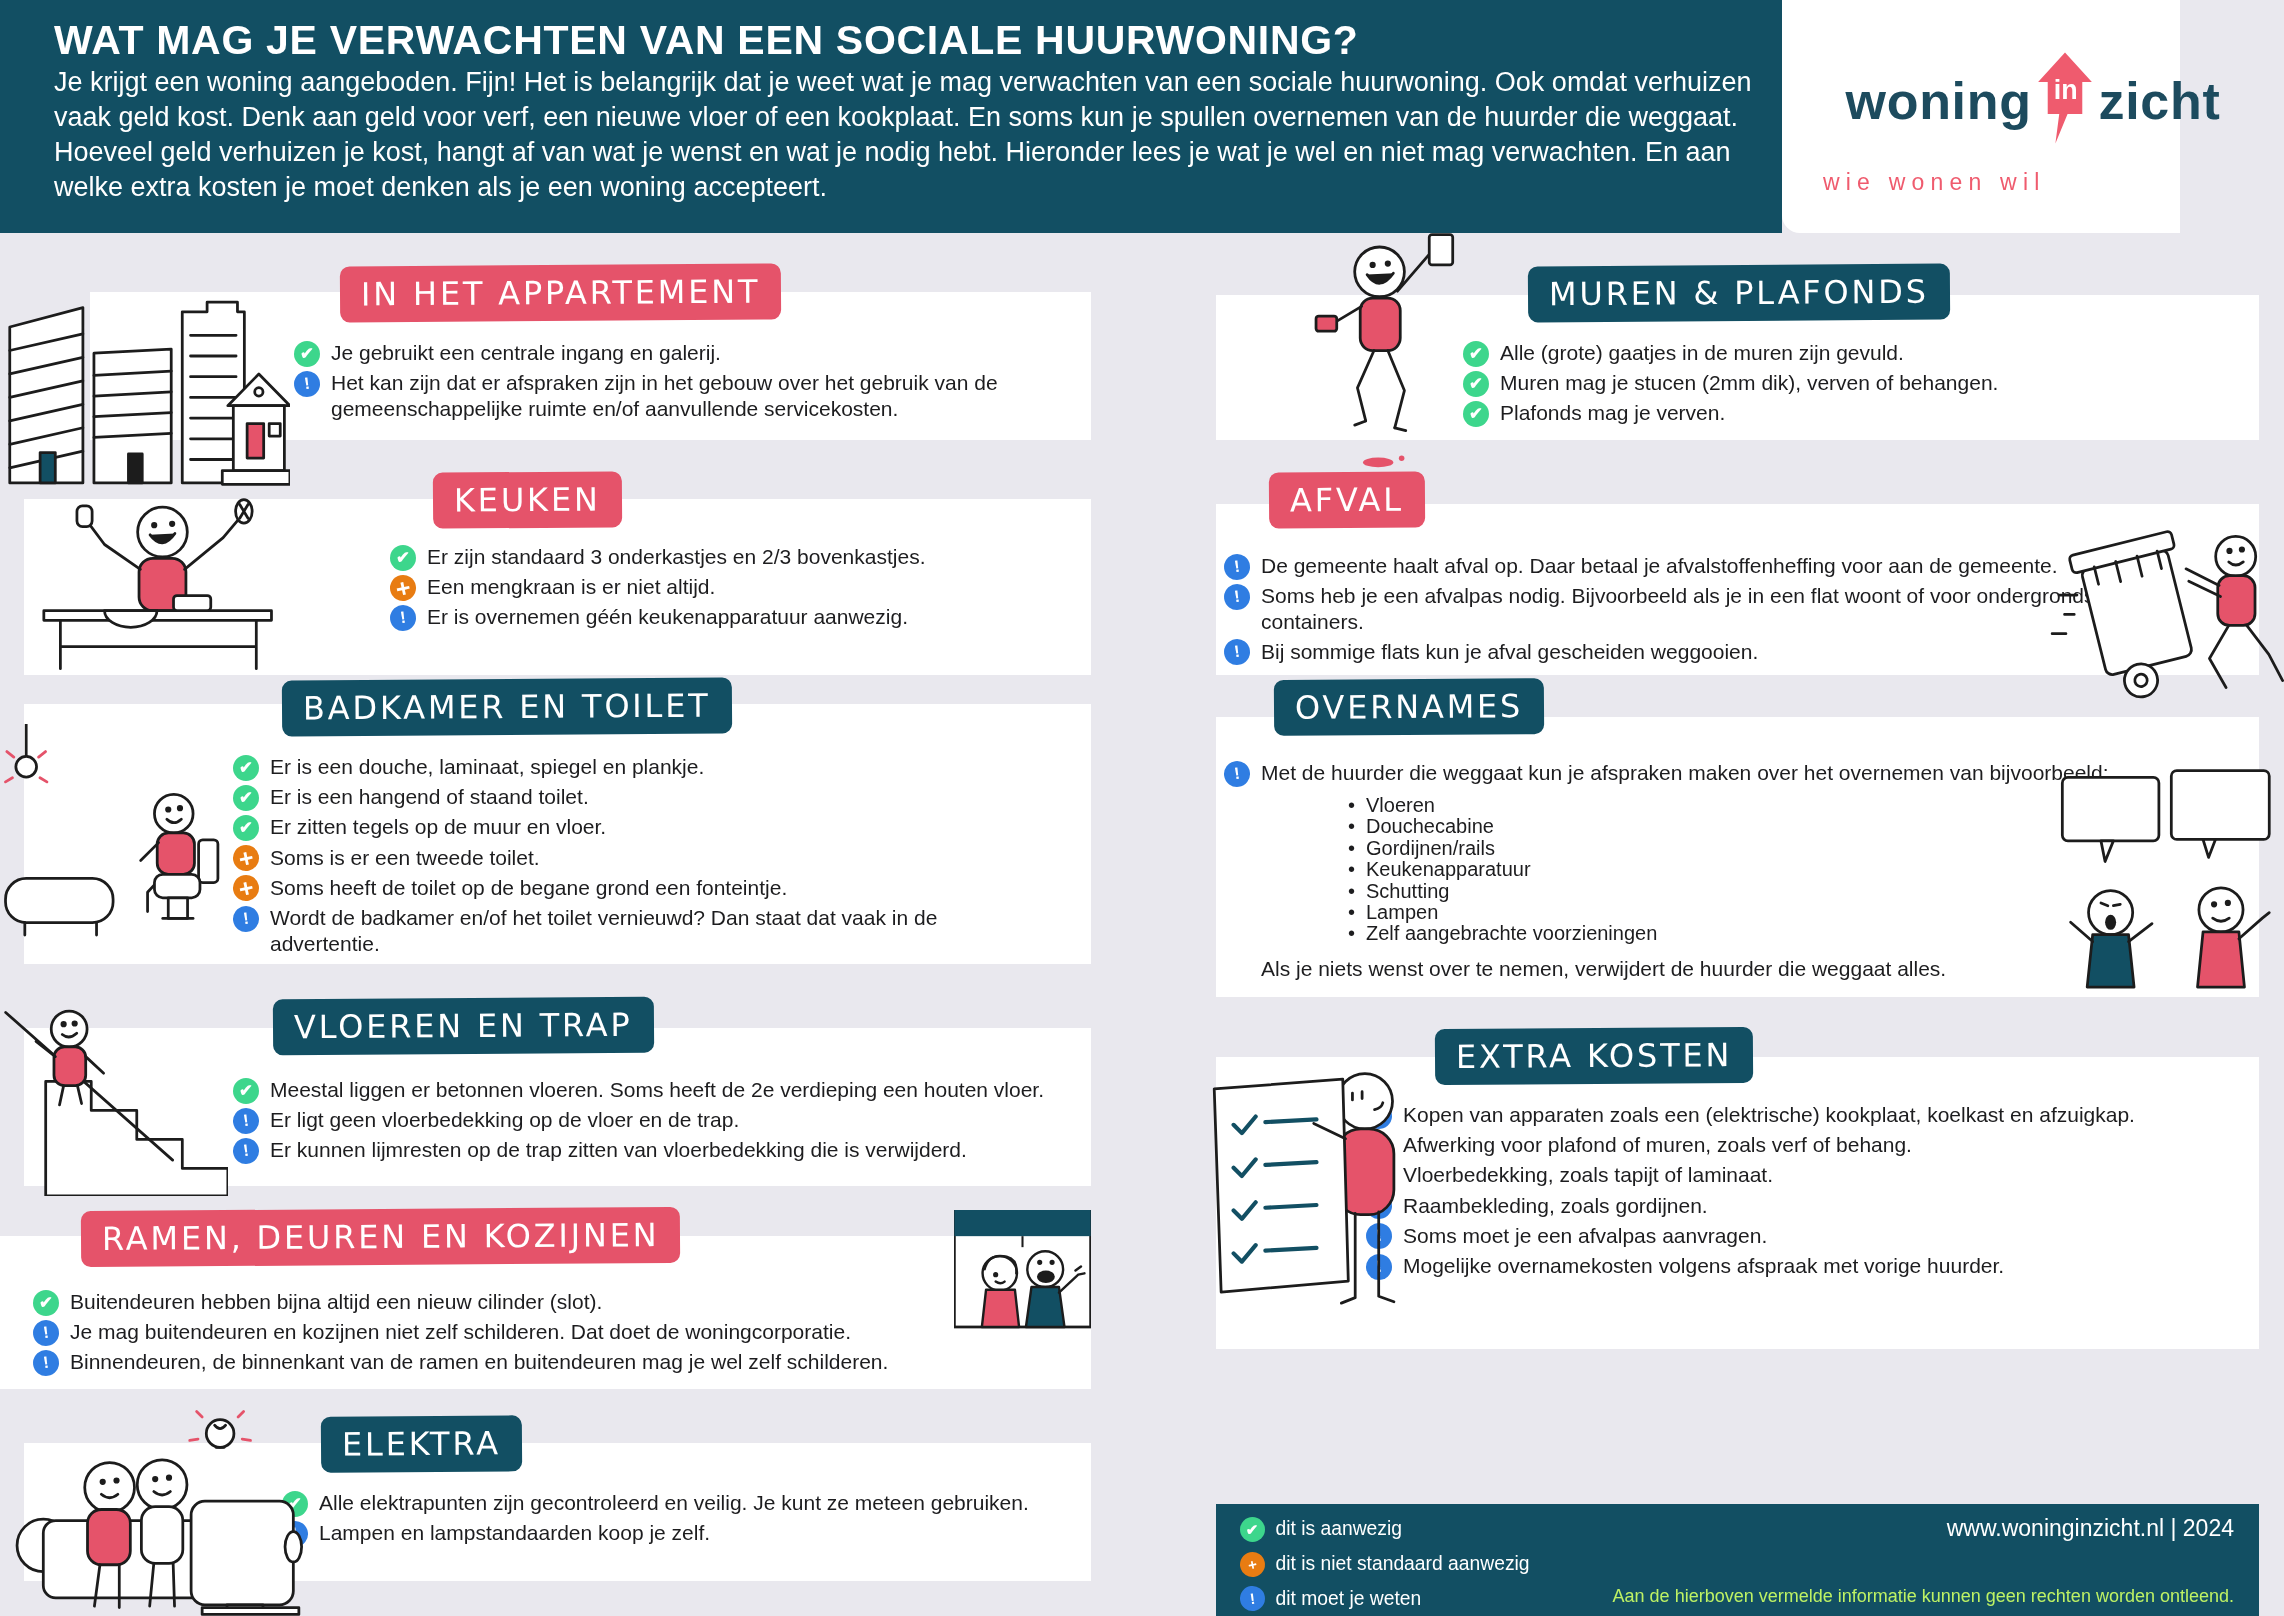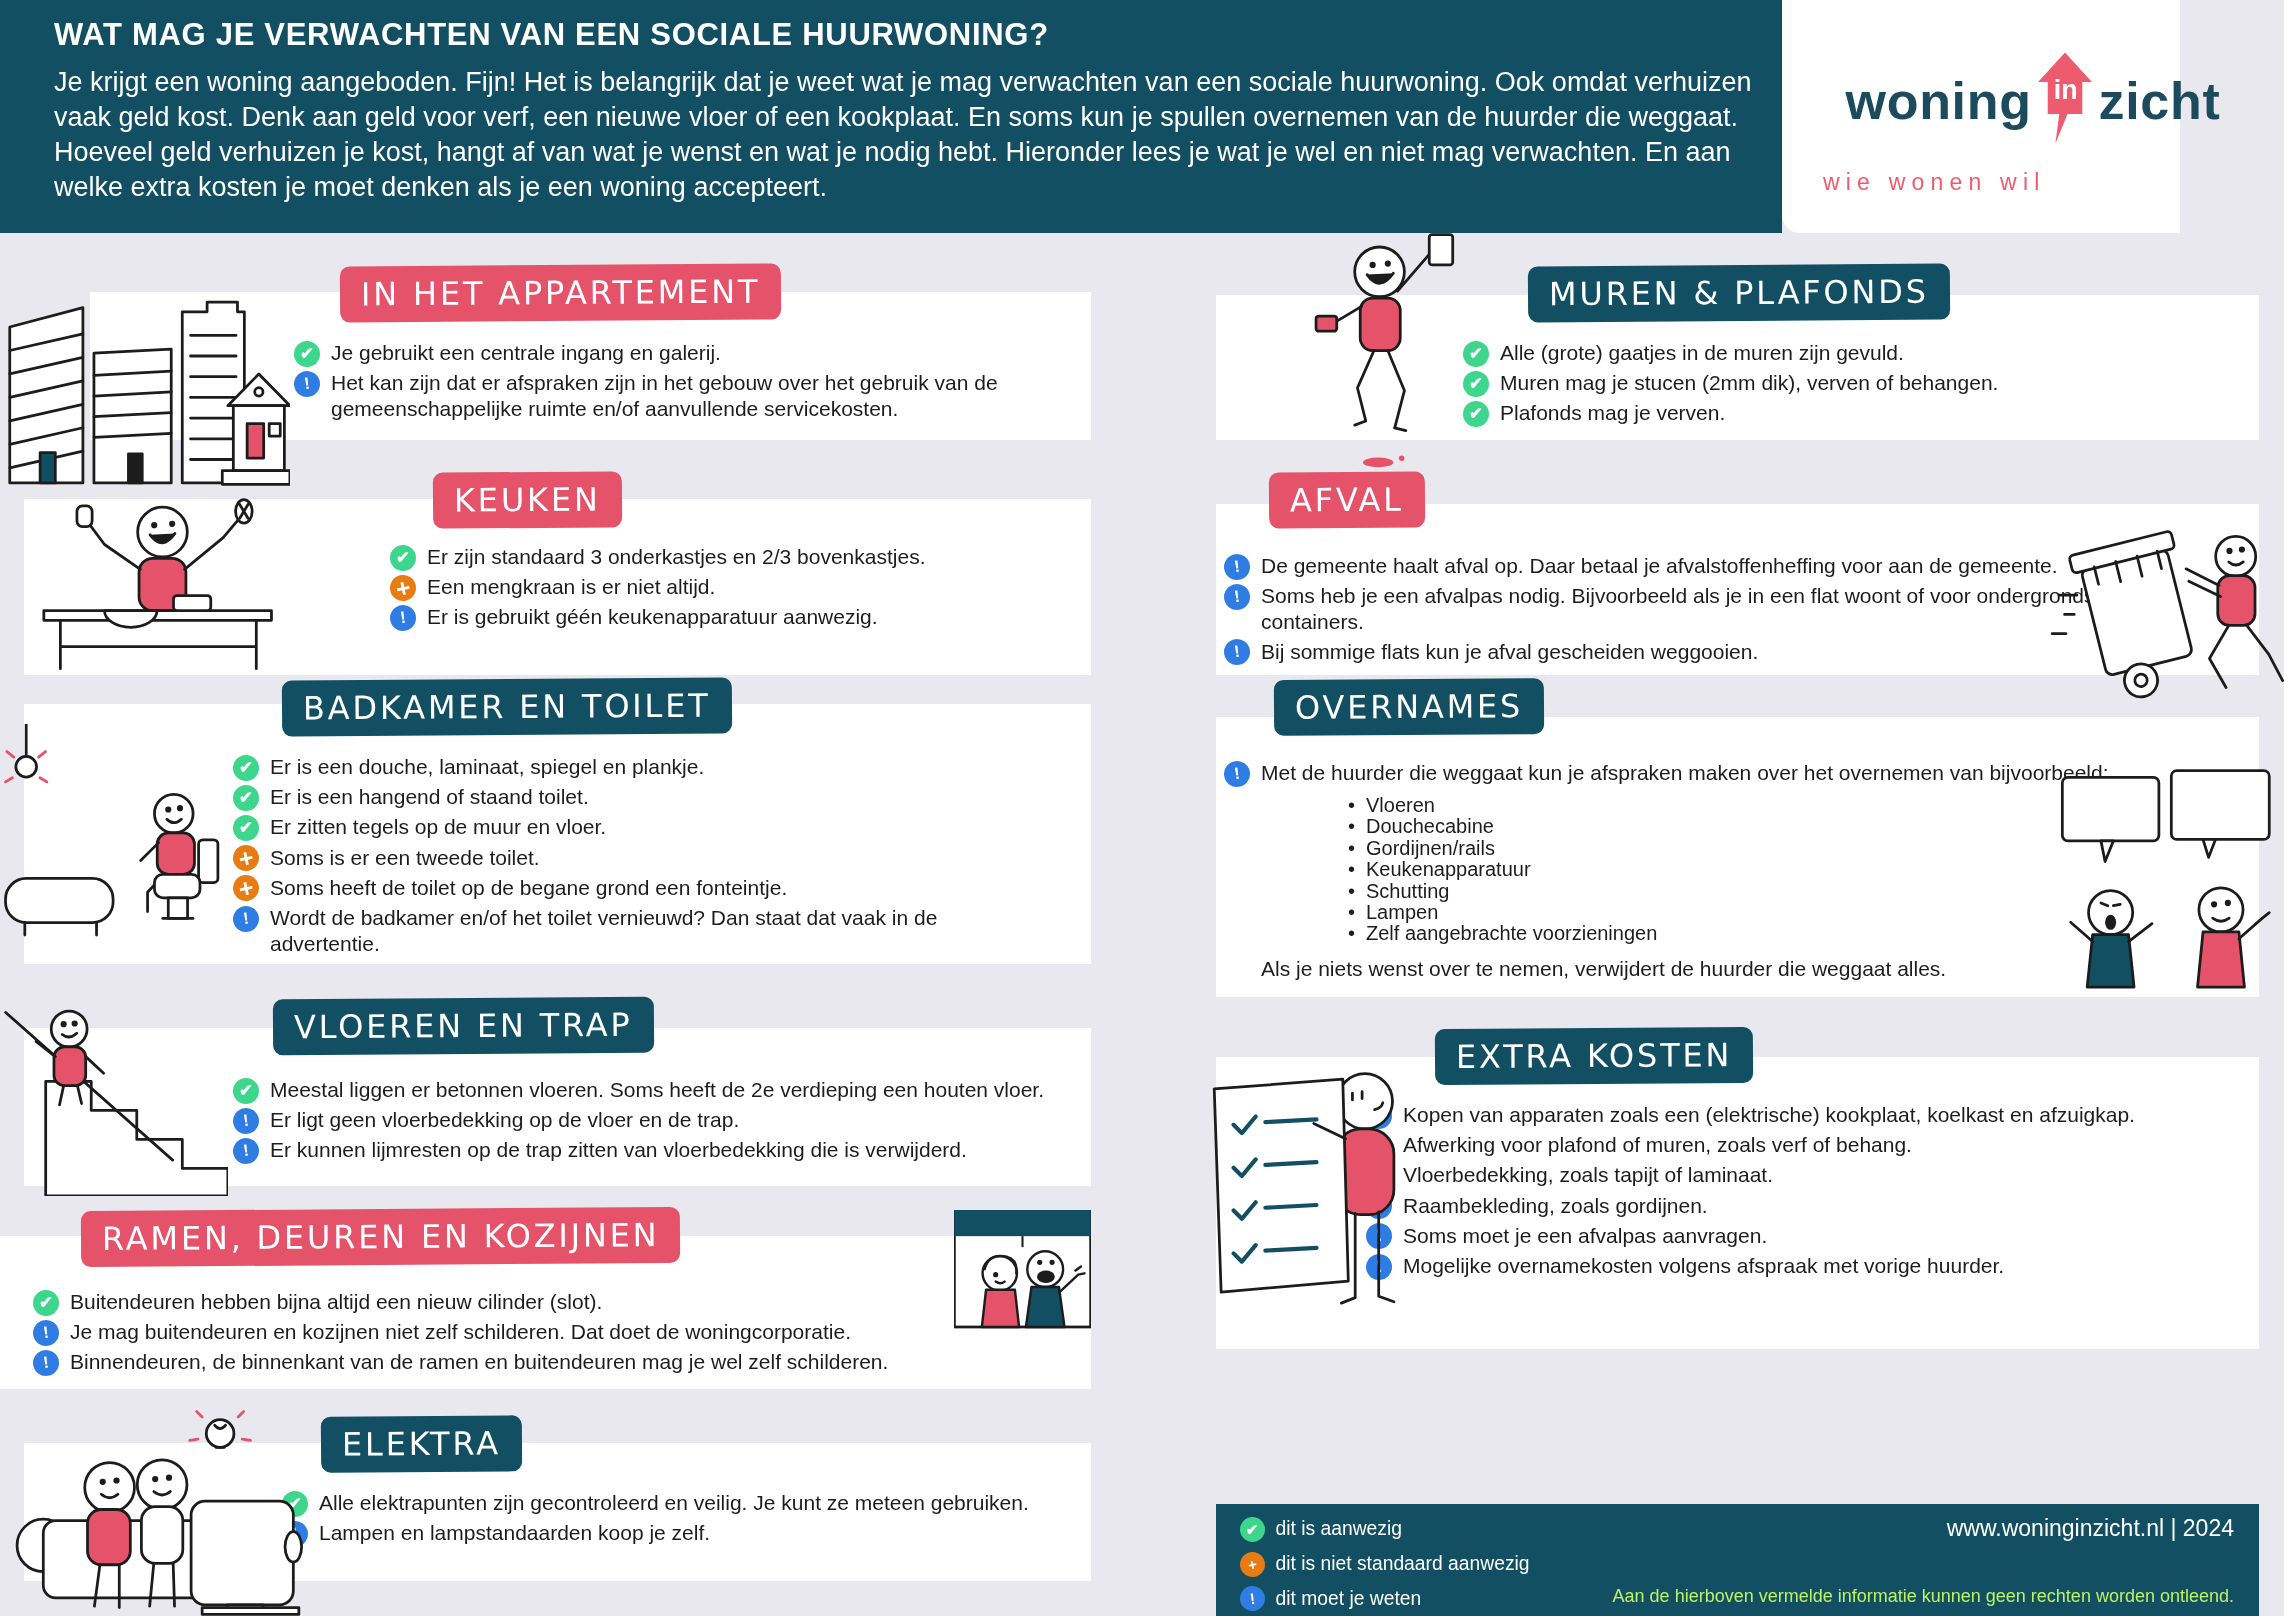--- a/index.html
+++ b/index.html
@@ -1,21 +1,21 @@
 <!DOCTYPE html>
 <html lang="nl" style="font-size:11px"><head>
 <meta charset="utf-8">
 <style>
   html,body{margin:0;padding:0;background:#c9cad1;}
   .page{position:relative;width:2284px;height:1616px;background:#e9e8ee;
         font-family:"Liberation Sans",sans-serif;overflow:hidden;}
 
   
   .header{position:absolute;left:0;top:0;width:1782px;height:233px;background:#124f63;}
-  .header h1{position:absolute;left:54px;top:16.6px;margin:0;font-size:31px;letter-spacing:0.7px;
+  .header h1{position:absolute;left:54px;top:16.6px;margin:0;font-size:41px;letter-spacing:0.7px;
              color:#fff;font-weight:bold;white-space:nowrap;}
   .header .intro{position:absolute;left:54px;top:65px;width:1706px;font-size:27px;
                  line-height:35px;color:#fff;}
   .logo-panel{position:absolute;left:1782px;top:0;width:398px;height:233px;background:#fff;
               border-radius:0 0 0 18px;}
   .logo-row{position:absolute;left:0;top:50px;width:502px;display:flex;align-items:center;
             justify-content:center;}
   .logo-word{font-size:52px;font-weight:bold;color:#1d4b5e;letter-spacing:0.7px;}
   .logo-house{width:64px;height:102px;margin:0 1.4px;position:relative;top:-2.8px;}
   .logo-tagline{position:absolute;left:41px;top:169px;width:414px;font-size:23px;
@@ -109,21 +109,21 @@
         <div class="item">
           <span class="ic check">✔</span>
           <span class="txt">Er zijn standaard 3 onderkastjes en 2/3 bovenkastjes.</span>
         </div>
         <div class="item">
           <span class="ic plus">+</span>
           <span class="txt">Een mengkraan is er niet altijd.</span>
         </div>
         <div class="item">
           <span class="ic info">!</span>
-          <span class="txt">Er is gebruikt géén keukenapparatuur aanwezig.</span>
+          <span class="txt">Er is overnemen géén keukenapparatuur aanwezig.</span>
         </div>
       </div>
     <svg class="illus" style="left:19.3px;top:492px" width="298" height="185" viewBox="0 0 432 268">
       <g fill="#fff" stroke="#1c1c1c" stroke-width="4" stroke-linecap="round" stroke-linejoin="round">
         <circle cx="208" cy="58" r="36"></circle>
         <path d="M190 62 Q208 86 226 60" fill="#1c1c1c"></path>
         <circle cx="196" cy="48" r="2.5" fill="#1c1c1c"></circle>
           <circle cx="222" cy="46" r="2.5" fill="#1c1c1c"></circle>
         <rect x="174" y="96" width="68" height="76" rx="20" fill="#e5536a"></rect>
         <path d="M176 112 L124 76 L100 44" fill="none"></path>

